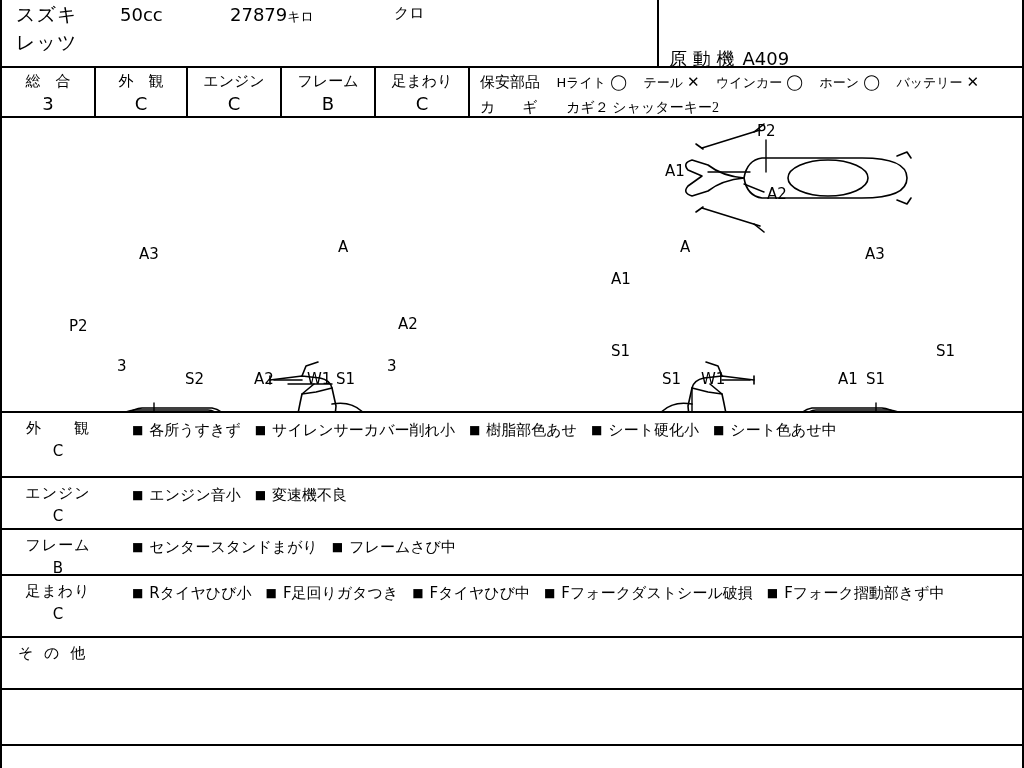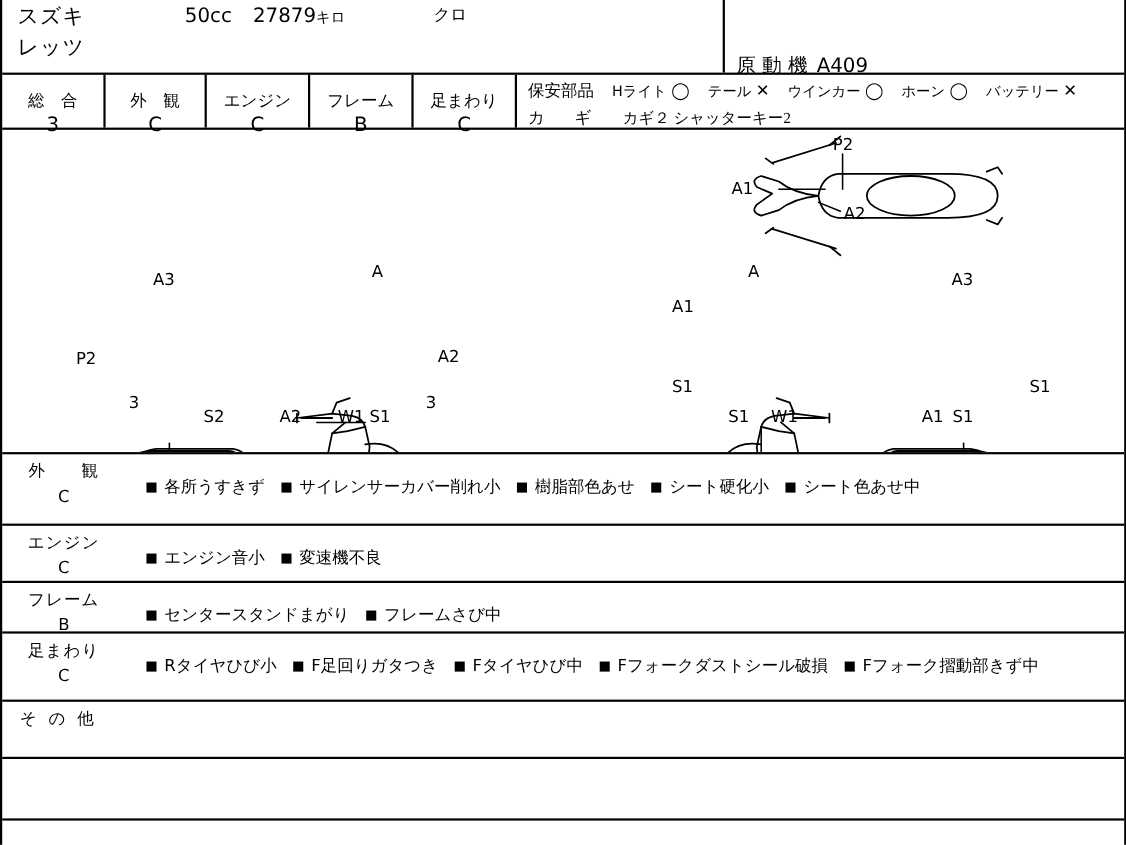--- a/index.html
+++ b/index.html
@@ -38,21 +38,20 @@
     border-left: 2px solid #000;
     padding: 2px 0 0 10px;
   }
   .maker {
     position: absolute; left: 14px; top: 2px;
     font-size: 19px; letter-spacing: 1px;
   }
   .disp {
     position: absolute; left: 118px; top: 4px;
     font-size: 18px;
-    margin-left: 48px;
   }
   .mileage {
     position: absolute; left: 228px; top: 4px;
     font-size: 18px;
   }
   .mileage-unit {
     font-size: 13px;
   }
   .color {
     position: absolute; left: 392px; top: 4px;
@@ -80,21 +79,21 @@
     border-bottom: 2px solid #000;
   }
   .gcell {
     border-right: 2px solid #000;
     text-align: center;
     position: relative;
   }
   .gcell .gl {
     font-size: 15px;
     line-height: 1;
-    padding-top: 16px;
+    padding-top: 6px;
     white-space: nowrap;
   }
   .gcell .gv {
     font-size: 18px;
     line-height: 1;
     padding-top: 6px;
   }
   .g0 { width: 94px; }
   .g1 { width: 92px; }
   .g2 { width: 94px; }
@@ -145,21 +144,21 @@
     font-size: 15px;
     letter-spacing: 1px;
     white-space: nowrap;
   }
   .cond-label .cl-grade {
     font-size: 15px;
     padding-top: 4px;
   }
   .cond-items {
     flex: 1;
-    padding: 19px 4px 4px 18px;
+    padding: 7px 4px 4px 18px;
     font-size: 15px;
     line-height: 1.45;
   }
   .citem { white-space: nowrap; display: inline; }
   .citem .sq { font-size: 12px; vertical-align: 1px; }
   .citem .tx { margin-left: 6px; margin-right: 14px; }
   .c-gaikan { height: 65px; }
   .c-engine { height: 52px; }
   .c-frame  { height: 44px; }
   .c-ashi   { height: 62px; }

